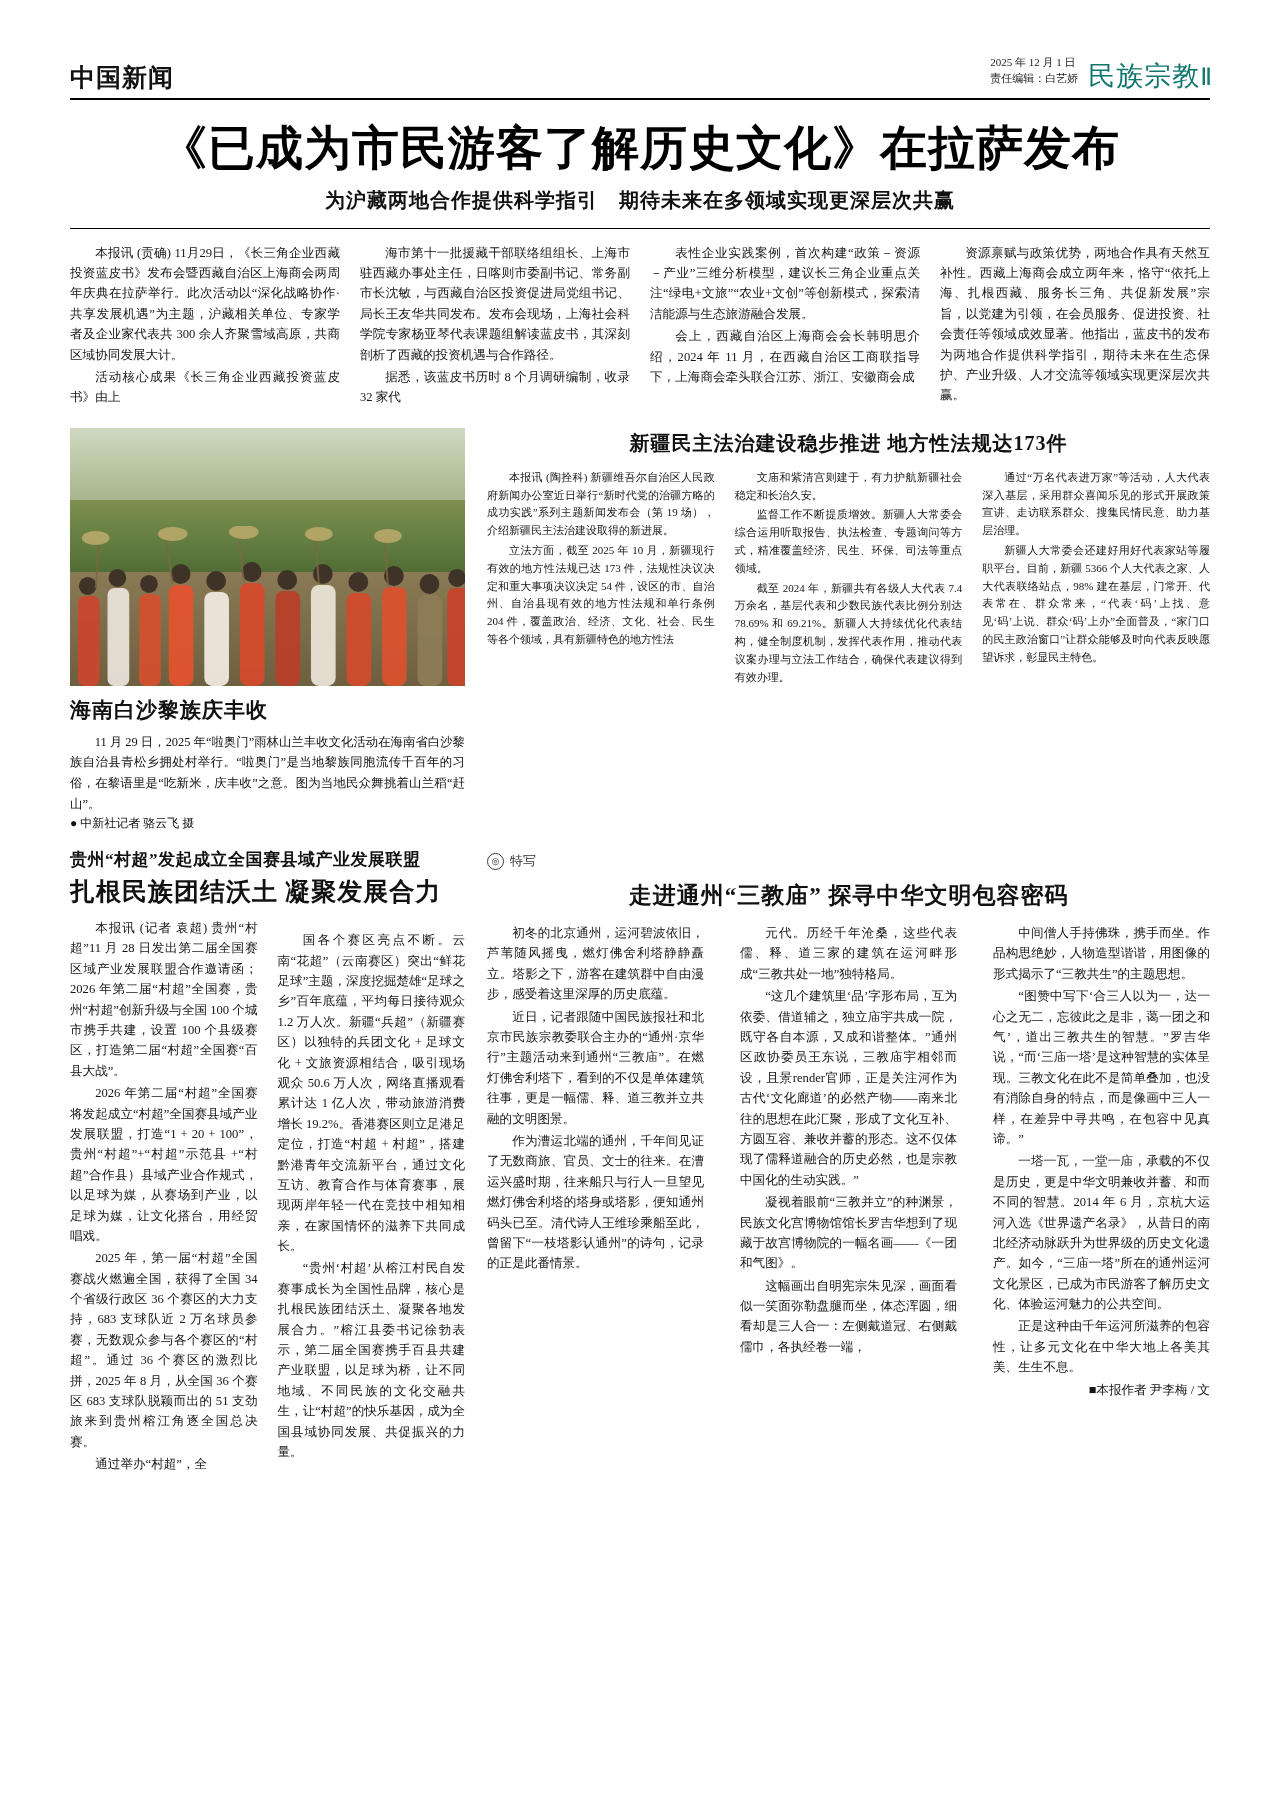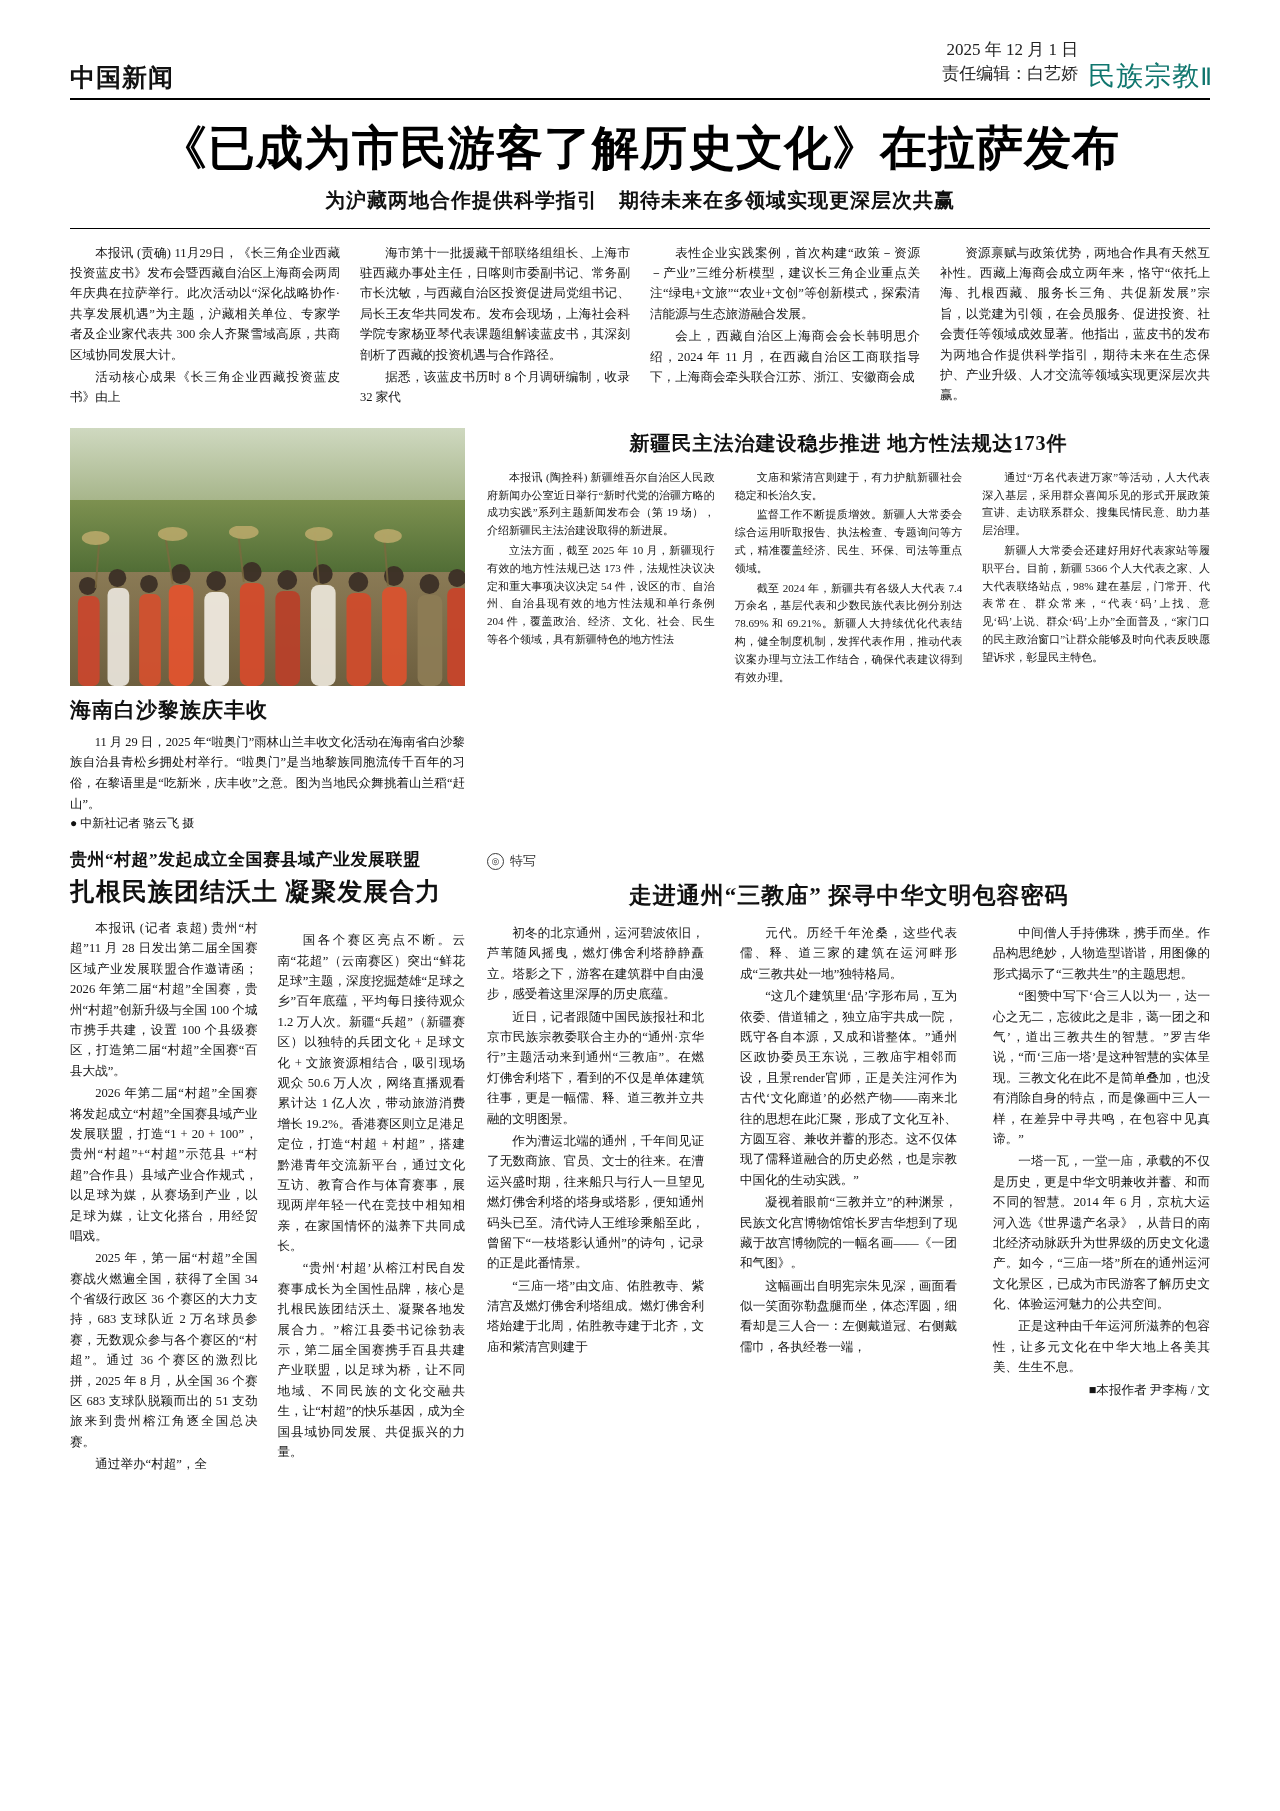--- a/index.html
+++ b/index.html
@@ -38,23 +38,22 @@
     letter-spacing: 1px;
     color: #111;
     line-height: 1;
   }
   .masthead-right {
     display: flex;
     align-items: flex-end;
     gap: 10px;
   }
   .masthead-meta {
-    font-size: 17px;
+    font-size: 11px;
     line-height: 1.45;
-    text-align: right;
     color: #222;
     padding-bottom: 3px;
   }
   .masthead-section {
     font-size: 27px;
     font-weight: normal;
     letter-spacing: 1px;
     line-height: 1;
     color: #0f766e;
   }
@@ -363,21 +362,20 @@
       <div class="feature-head">
         <span class="feature-badge">◎</span>
         <span class="feature-kicker">特写</span>
       </div>
       <div class="feature-title">走进通州“三教庙”  探寻中华文明包容密码</div>
       <div class="feature-cols">
         <div class="col">
           <p>初冬的北京通州，运河碧波依旧，芦苇随风摇曳，燃灯佛舍利塔静静矗立。塔影之下，游客在建筑群中自由漫步，感受着这里深厚的历史底蕴。</p>
           <p>近日，记者跟随中国民族报社和北京市民族宗教委联合主办的“通州·京华行”主题活动来到通州“三教庙”。在燃灯佛舍利塔下，看到的不仅是单体建筑往事，更是一幅儒、释、道三教并立共融的文明图景。</p>
           <p>作为漕运北端的通州，千年间见证了无数商旅、官员、文士的往来。在漕运兴盛时期，往来船只与行人一旦望见燃灯佛舍利塔的塔身或塔影，便知通州码头已至。清代诗人王维珍乘船至此，曾留下“一枝塔影认通州”的诗句，记录的正是此番情景。</p>
-          <p>“三庙一塔”由文庙、佑胜教寺、紫清宫及燃灯佛舍利塔组成。燃灯佛舍利塔始建于北周，佑胜教寺建于北齐，文庙和紫清宫则建于</p>
         </div>
         <div class="col">
           <p>元代。历经千年沧桑，这些代表儒、释、道三家的建筑在运河畔形成“三教共处一地”独特格局。</p>
           <p>“这几个建筑里‘品’字形布局，互为依委、借道辅之，独立庙宇共成一院，既守各自本源，又成和谐整体。”通州区政协委员王东说，三教庙宇相邻而设，且景render官师，正是关注河作为古代‘文化廊道’的必然产物——南来北往的思想在此汇聚，形成了文化互补、方圆互容、兼收并蓄的形态。这不仅体现了儒释道融合的历史必然，也是宗教中国化的生动实践。”</p>
           <p>凝视着眼前“三教并立”的种渊景，民族文化宫博物馆馆长罗吉华想到了现藏于故宫博物院的一幅名画——《一团和气图》。</p>
           <p>这幅画出自明宪宗朱见深，画面看似一笑面弥勒盘腿而坐，体态浑圆，细看却是三人合一：左侧戴道冠、右侧戴儒巾，各执经卷一端，</p>
         </div>
         <div class="col">
           <p>中间僧人手持佛珠，携手而坐。作品构思绝妙，人物造型谐谐，用图像的形式揭示了“三教共生”的主题思想。</p>
           <p>“图赞中写下‘合三人以为一，达一心之无二，忘彼此之是非，蔼一团之和气’，道出三教共生的智慧。”罗吉华说，“而‘三庙一塔’是这种智慧的实体呈现。三教文化在此不是简单叠加，也没有消除自身的特点，而是像画中三人一样，在差异中寻共鸣，在包容中见真谛。”</p>

